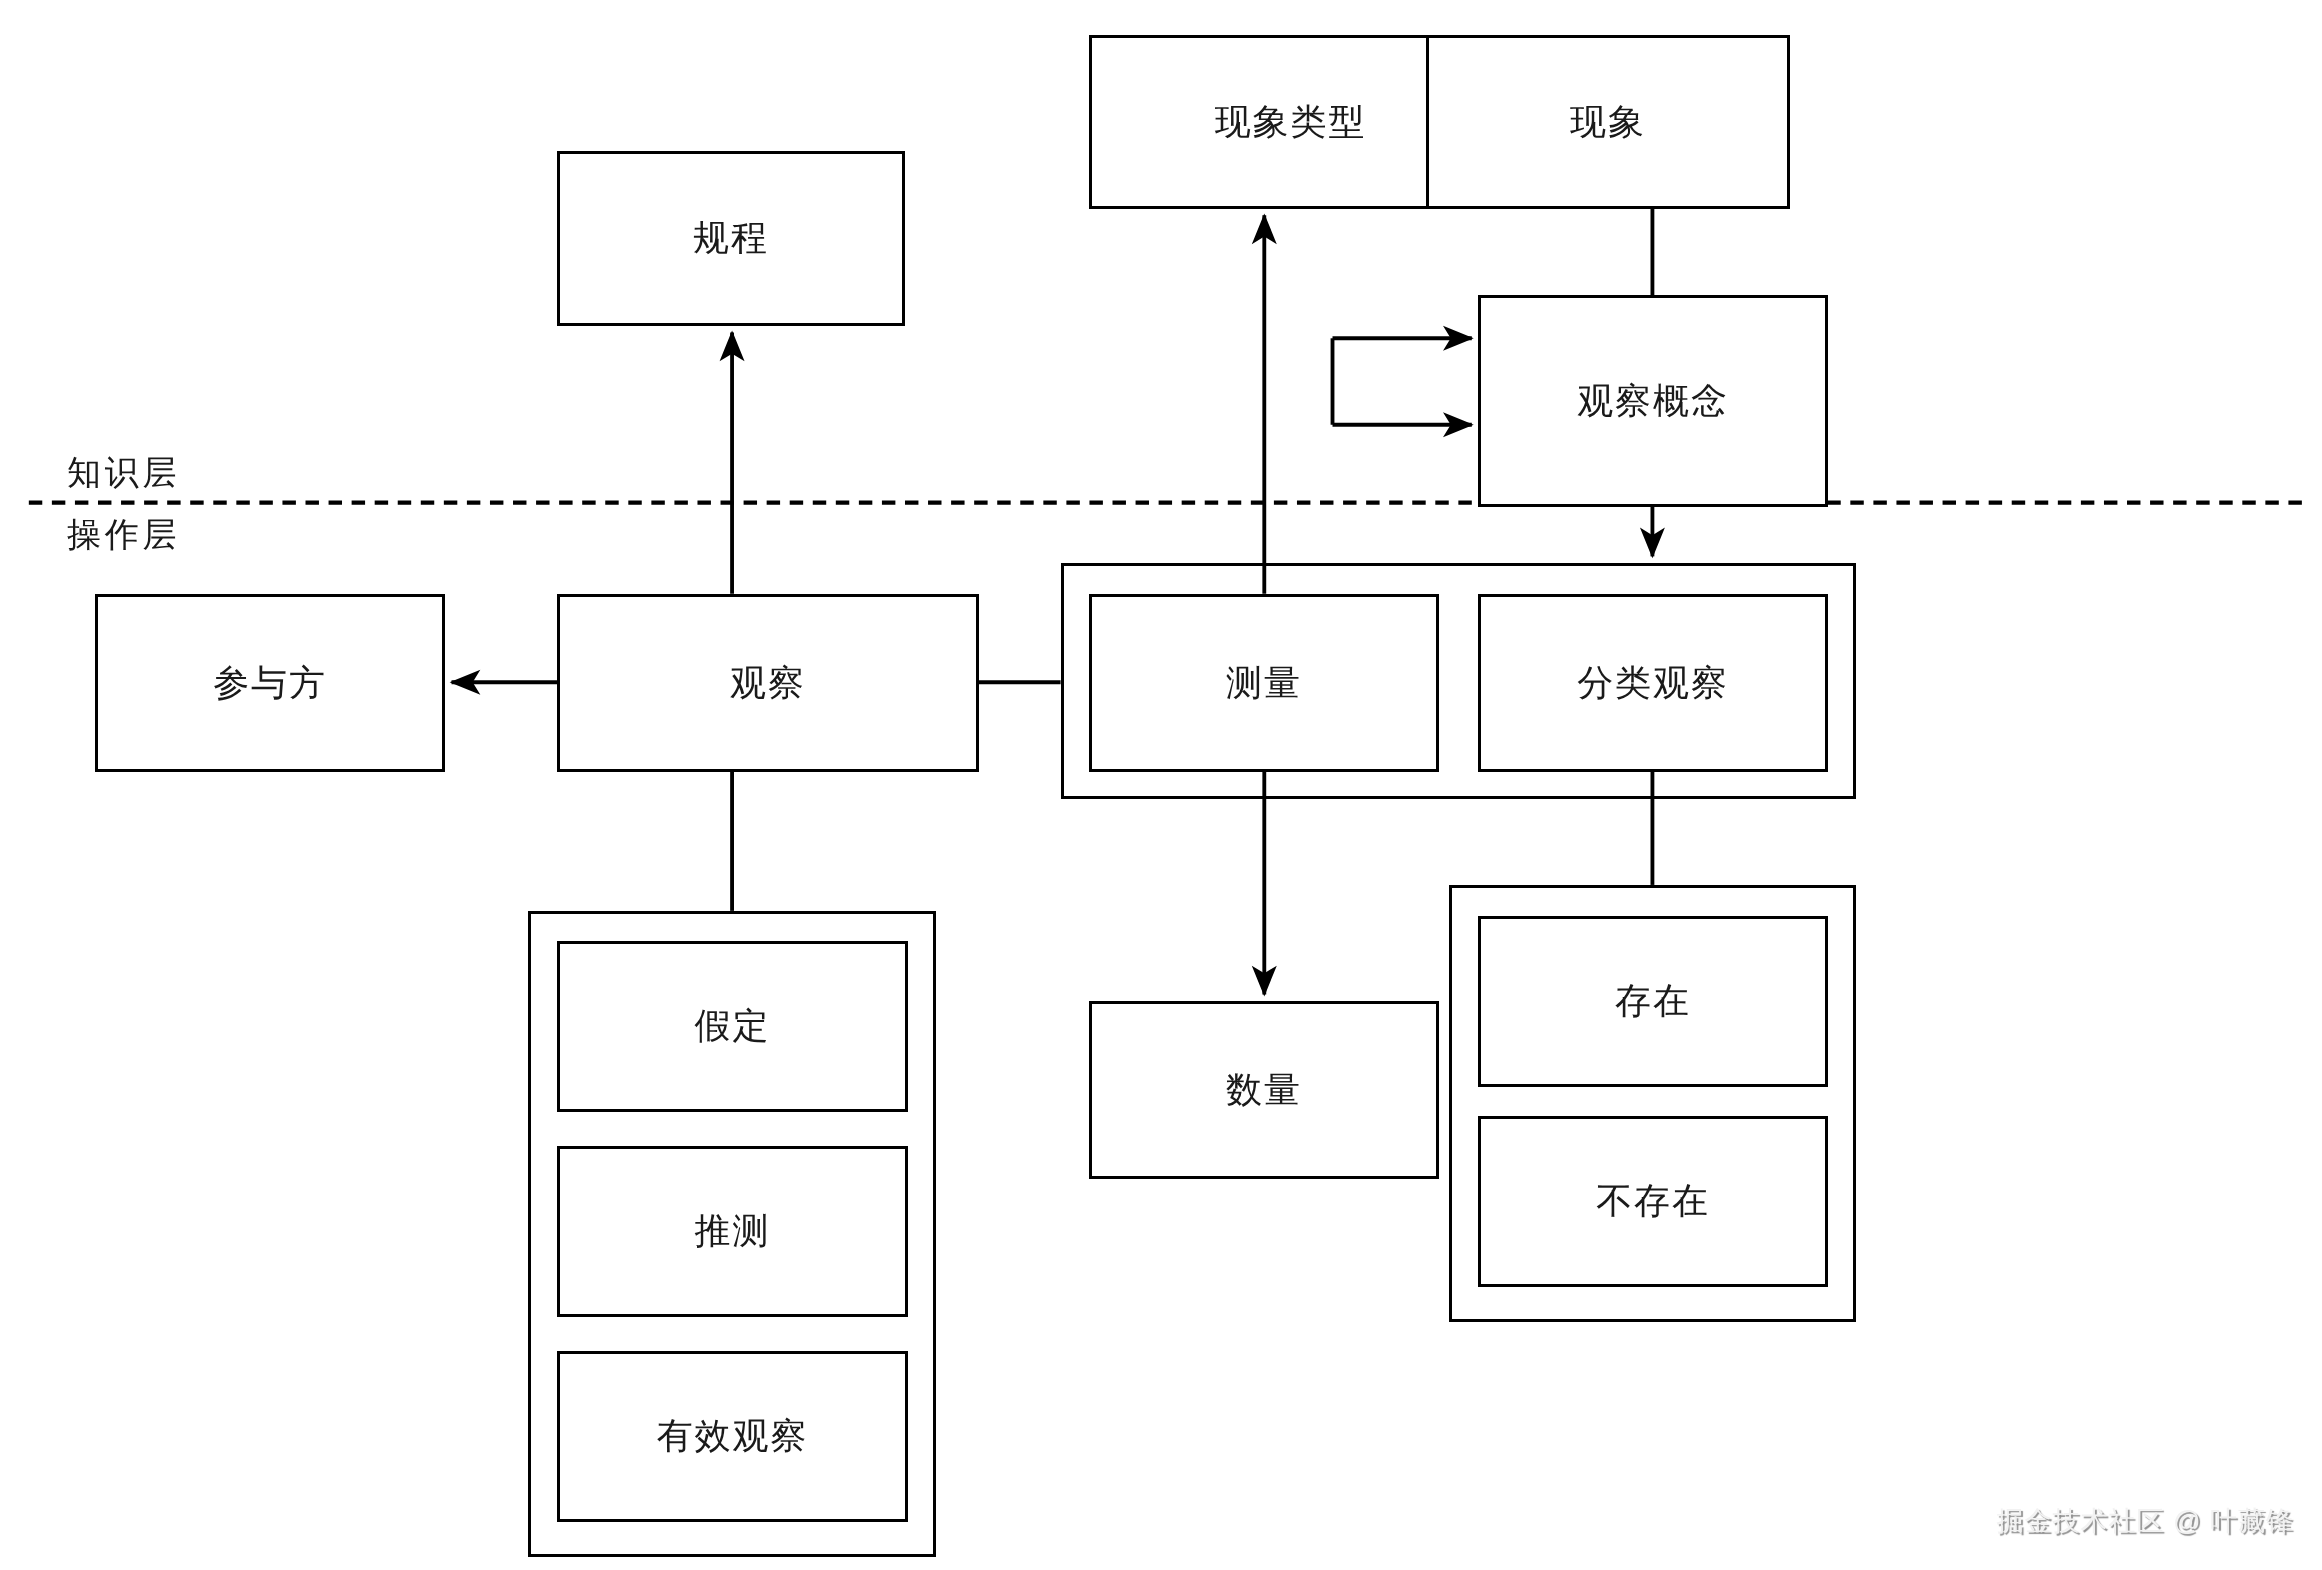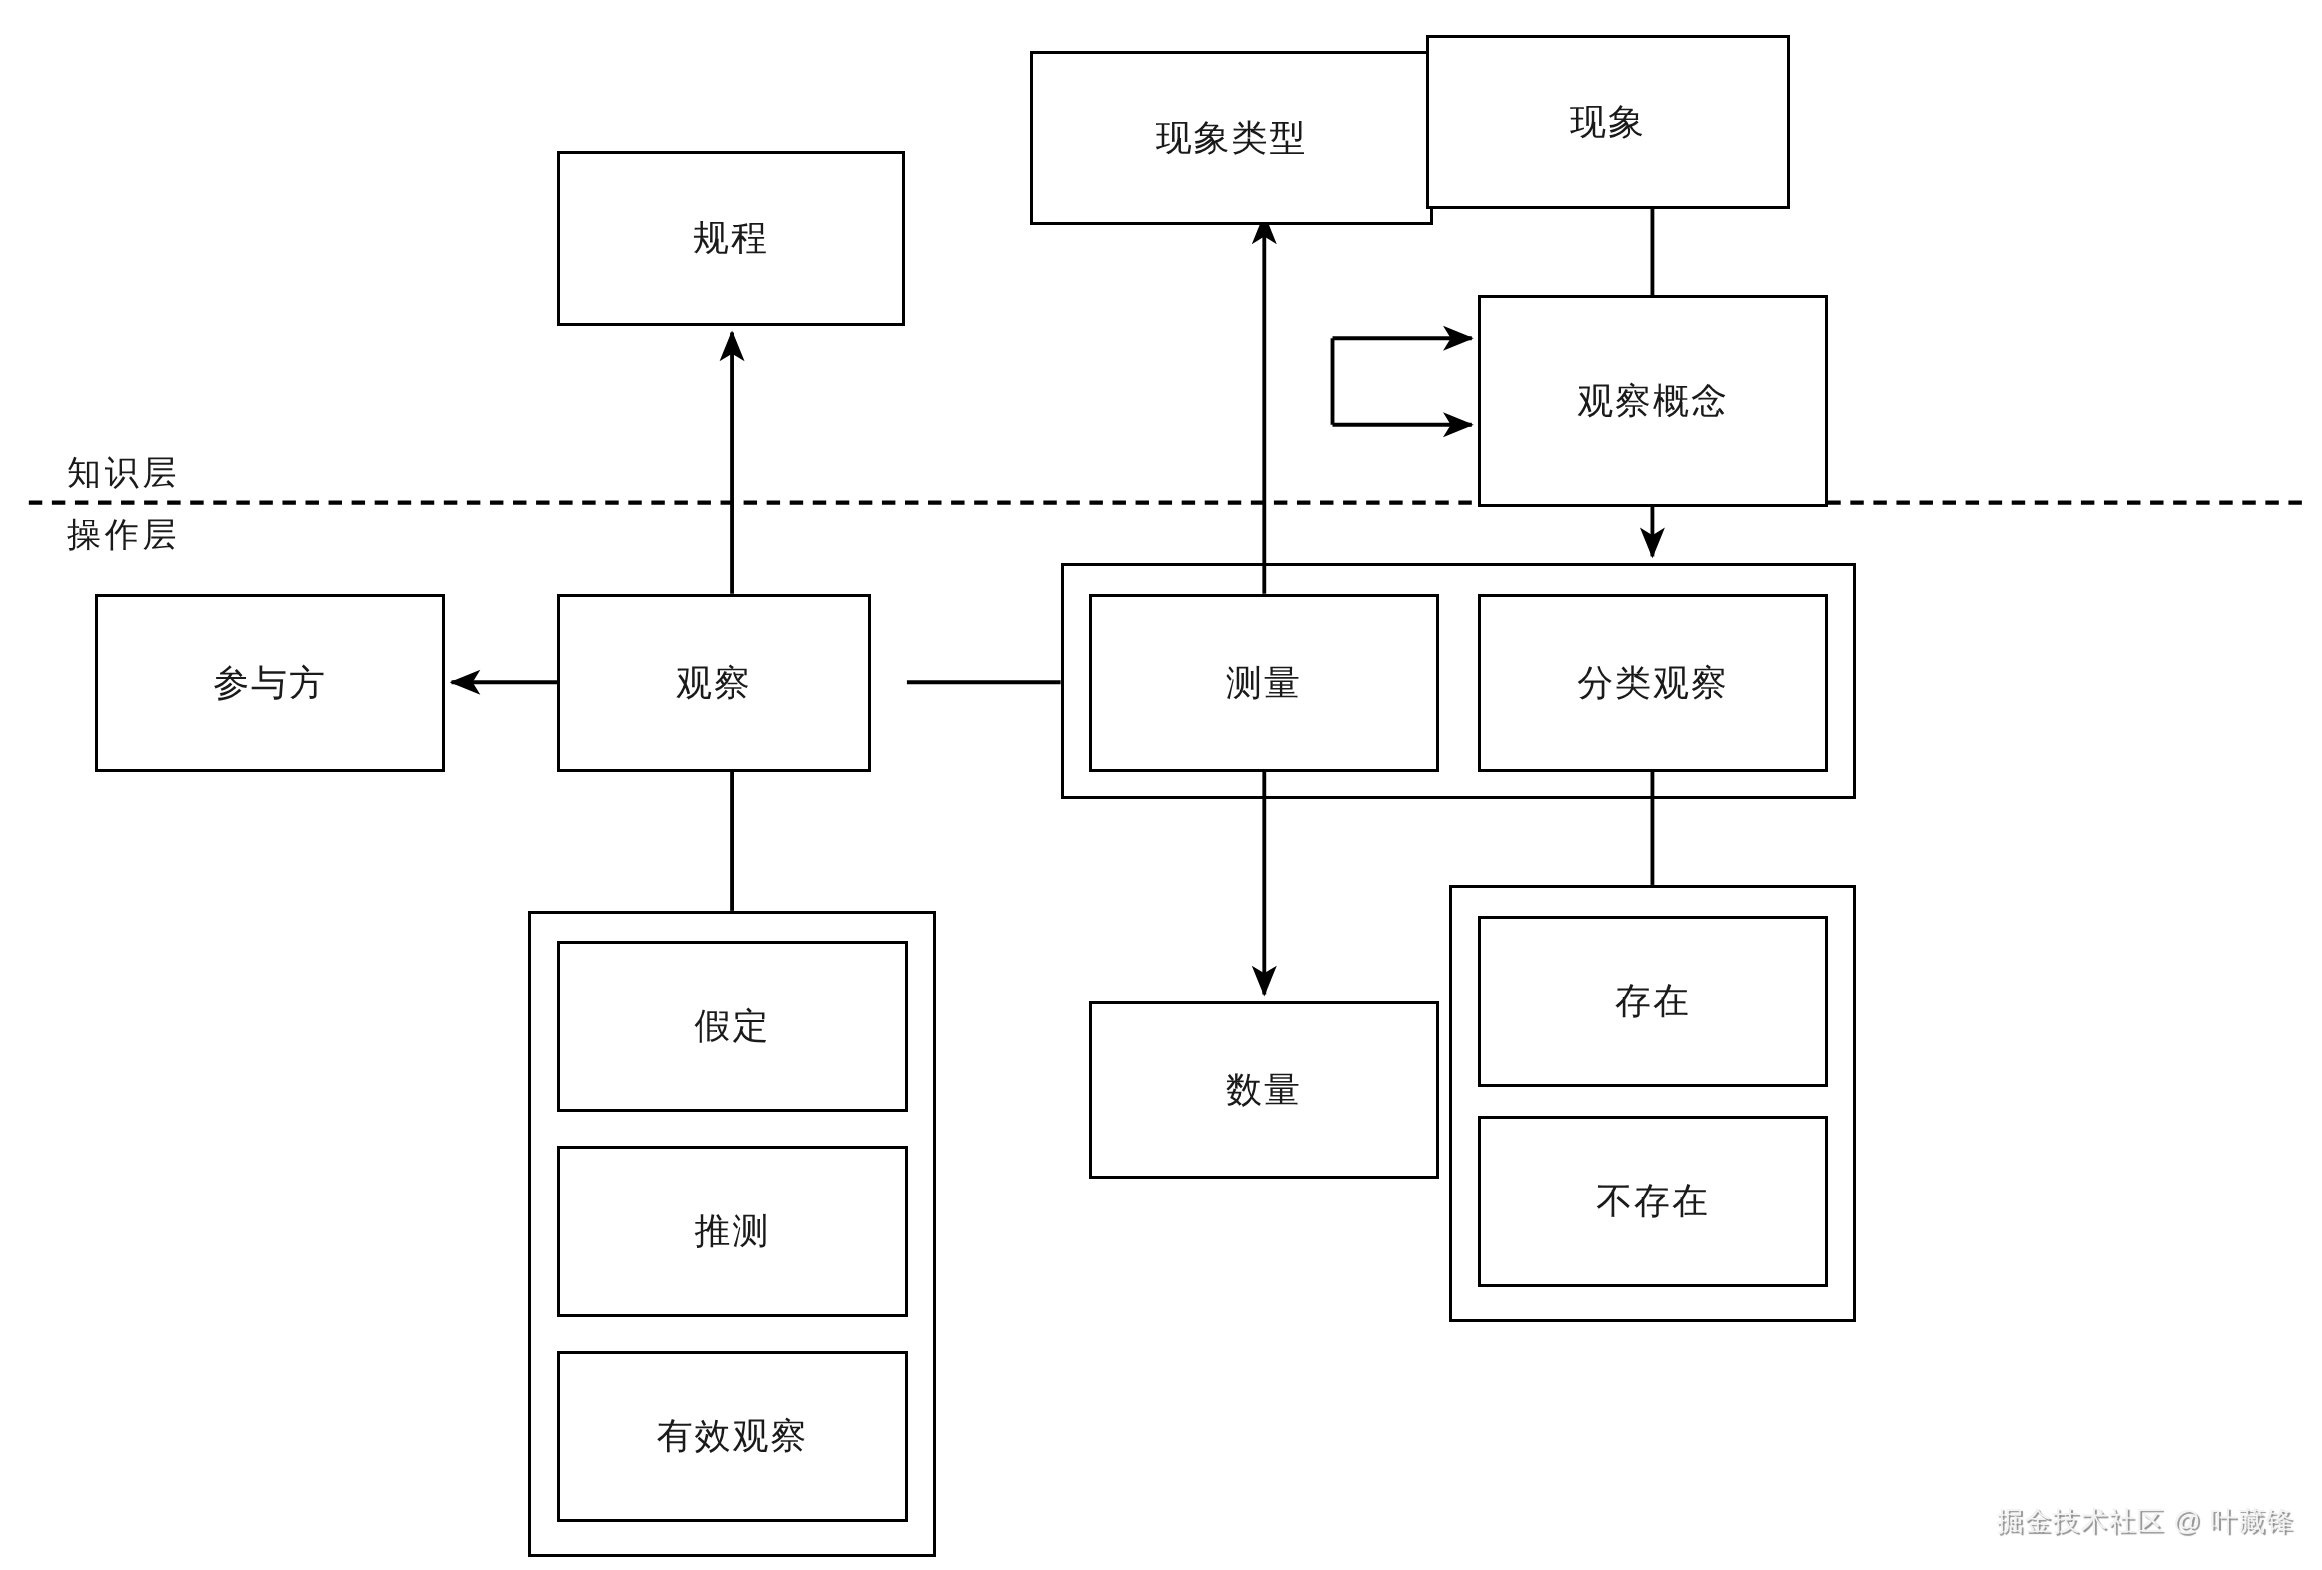--- a/index.html
+++ b/index.html
@@ -104,29 +104,29 @@
 
   <div class="layer-label" style="left:67px; top:450px;">知识层</div>
   <div class="layer-label" style="left:67px; top:512px;">操作层</div>
 
   <div class="group-box" style="left:1061px; top:563px; width:795px; height:236px;"></div>
   <div class="group-box" style="left:1449px; top:885px; width:407px; height:437px;"></div>
   <div class="group-box" style="left:528px; top:911px; width:408px; height:646px;"></div>
 
   <div class="node" style="left:557px; top:151px; width:348px; height:175px;">规程</div>
 
-  <div class="node" style="left:1030px; top:35px; width:403px; height:174px;margin-top:16px;">现象类型</div>
+  <div class="node" style="left:1089px; top:35px; width:403px; height:174px;">现象类型</div>
 
   <div class="node" style="left:1426px; top:35px; width:364px; height:174px;">现象</div>
 
   <div class="node" style="left:1478px; top:295px; width:350px; height:212px;">观察概念</div>
 
   <div class="node" style="left:95px; top:594px; width:350px; height:178px;">参与方</div>
 
-  <div class="node" style="left:557px; top:594px; width:314px; height:178px;">观察</div>
+  <div class="node" style="left:557px; top:594px; width:422px; height:178px;">观察</div>
 
   <div class="node" style="left:1089px; top:594px; width:350px; height:178px;">测量</div>
 
   <div class="node" style="left:1478px; top:594px; width:350px; height:178px;">分类观察</div>
 
   <div class="node" style="left:1478px; top:916px; width:350px; height:171px;">存在</div>
 
   <div class="node" style="left:1089px; top:1001px; width:350px; height:178px;">数量</div>
 
   <div class="node" style="left:1478px; top:1116px; width:350px; height:171px;">不存在</div>

